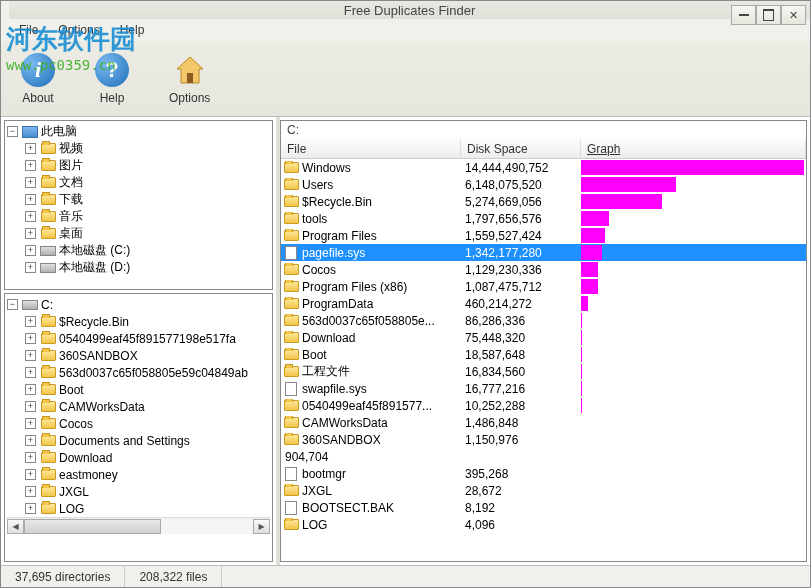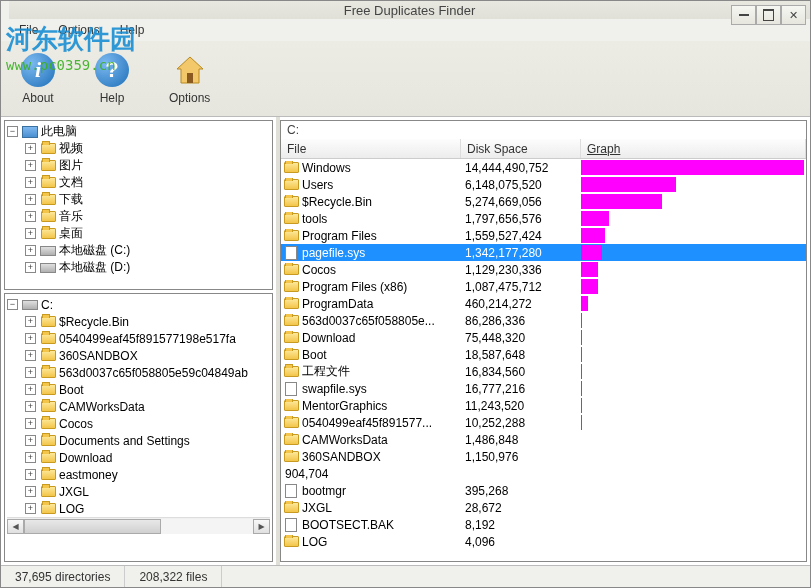--- a/index.html
+++ b/index.html
@@ -478,32 +478,20 @@
     <div class="cell-size">16,777,216</div>
     <div class="cell-graph">
       <div class="bar" style="width:0.12%"></div>
     </div>
         </div>
         <div class="list-row">
     <div class="cell-file">
       <span class="node-icon">
               <span class="folder"></span>
             </span>
-      <span>MentorGraphics</span>
-    </div>
-    <div class="cell-size">11,243,520</div>
-    <div class="cell-graph">
-      <div class="bar" style="width:0.08%"></div>
-    </div>
-        </div>
-        <div class="list-row">
-    <div class="cell-file">
-      <span class="node-icon">
-              <span class="folder"></span>
-            </span>
       <span>0540499eaf45f891577...</span>
     </div>
     <div class="cell-size">10,252,288</div>
     <div class="cell-graph">
       <div class="bar" style="width:0.07%"></div>
     </div>
         </div>
         <div class="list-row">
     <div class="cell-file">
       <span class="node-icon">

